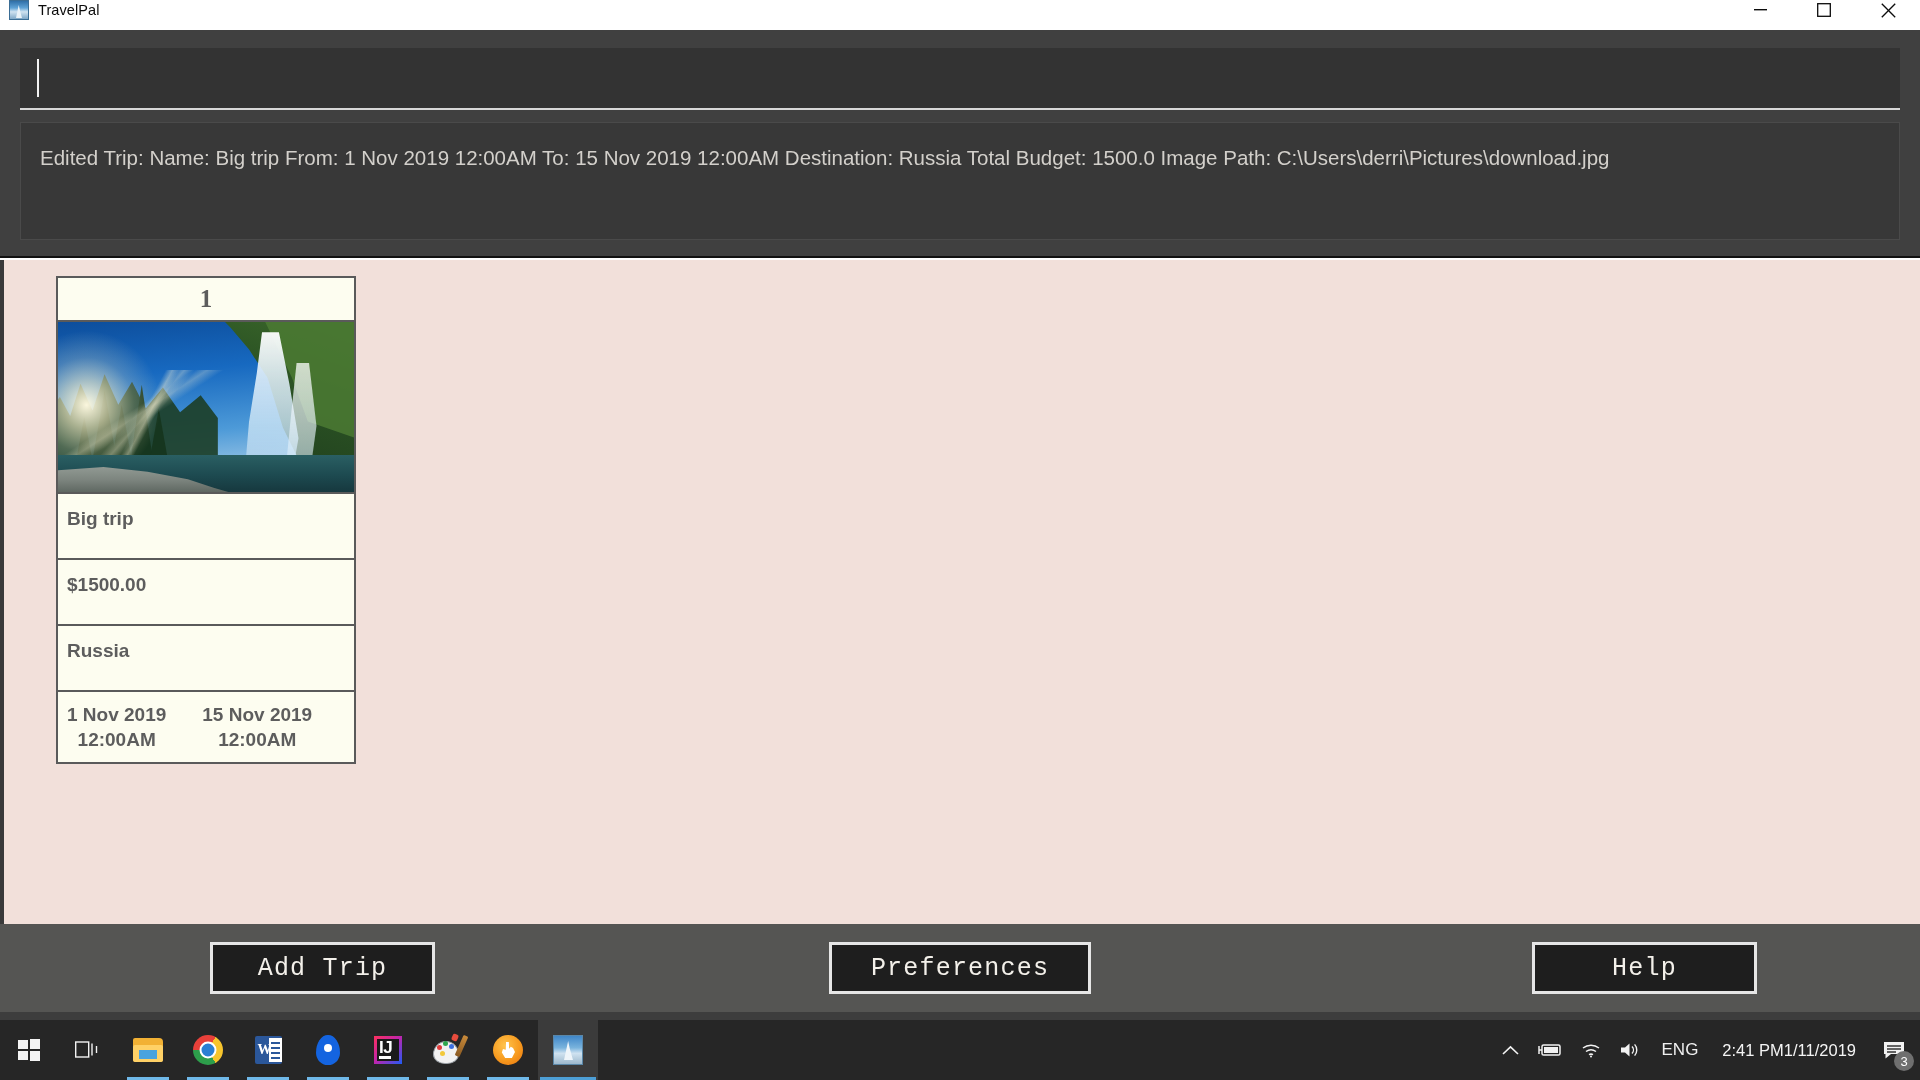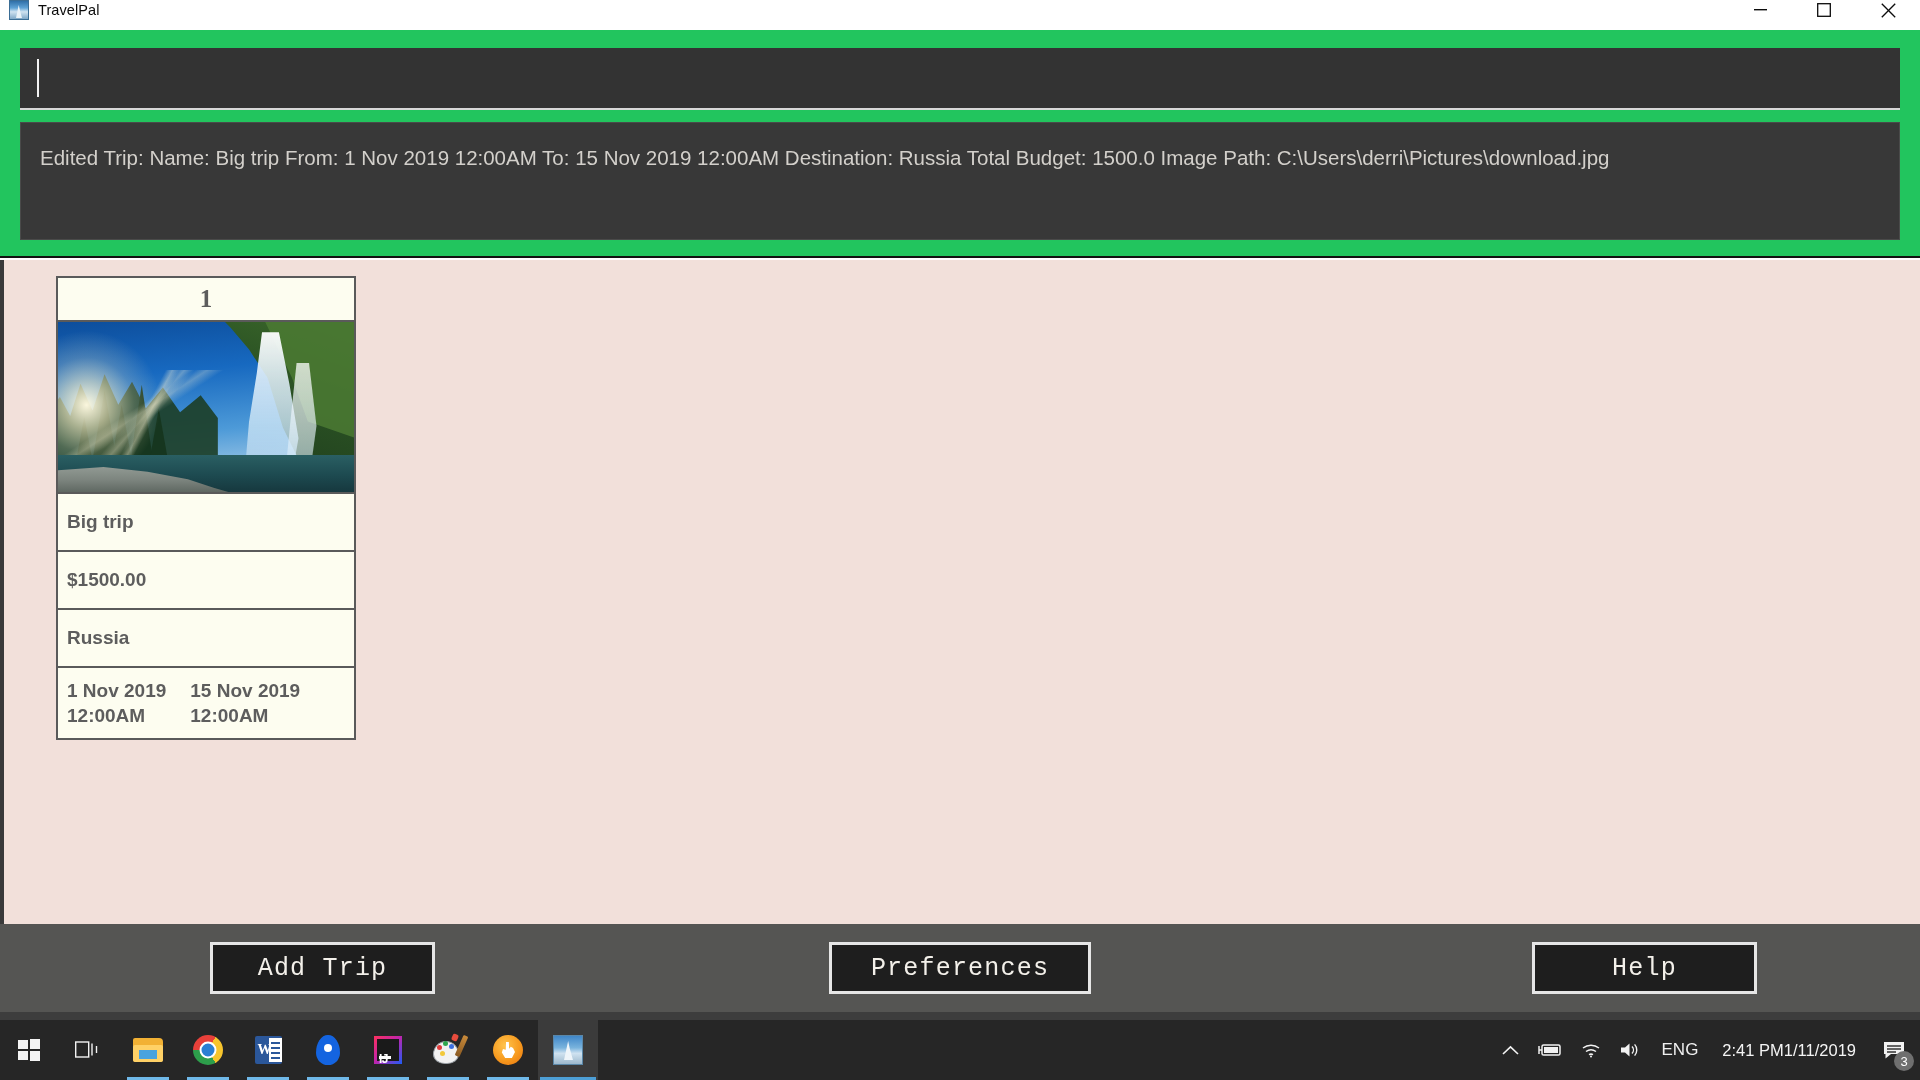--- a/index.html
+++ b/index.html
@@ -37,21 +37,21 @@
   .tb-btn svg { display:block; }
 
   
   .app {
     position:absolute; left:0; top:30px; width:1920px; height:1020px;
   }
 
   
   .top-panel {
     position:absolute; left:0; top:0; width:1920px; height:228px;
-    background:#22c55e;
+    background:#404040;
     border-bottom:2px solid #111111;
   }
   .entry-box {
     position:absolute; left:20px; top:18px; width:1880px; height:62px;
     background:#333333;
     border-bottom:2px solid #d8d8d8;
   }
   .caret {
     position:absolute; left:17px; top:11px; width:2px; height:38px;
     background:#f2f2f2;
@@ -153,32 +153,32 @@
   .trees {
     position:absolute; left:4%; bottom:16%; width:46%; height:50%;
   }
   .tree {
     position:absolute; bottom:0; background:#16361f;
     clip-path:polygon(50% 0%, 100% 100%, 0% 100%);
   }
 
   .card-row {
     border-bottom:2px solid #5a5a5a;
-    padding:14px 9px 15px 9px;
+    padding:14px 9px 28px 9px;
     font-size:19px; color:#5d5d5d; font-weight:bold;
     min-height:58px;
-    display:flex; align-items:center;
+    display:flex; align-items:center;text-align:center;
   }
   .card-row.dates {
     border-bottom:0;
     display:flex; gap:14px; align-items:flex-start;
     padding-top:10px; padding-bottom:10px;
   }
   .date-col { font-size:19px; color:#5d5d5d; font-weight:bold; line-height:1.32; }
-  .date-col.d2 { margin-left:10px; }
+  .date-col.d2 { margin-left:22px; }
 
   
   .btnbar {
     position:absolute; left:0; top:894px; width:1920px; height:88px;
     background:#555553;
     display:flex; align-items:center;
   }
   .appbtn {
     height:52px;
     background:#1e1e1e;
@@ -255,21 +255,21 @@
     font-family:"Liberation Serif", serif; }
 
   .ic-pin { width:24px; height:30px; border-radius:50% 50% 50% 50%/60% 60% 42% 42%;
     background:#1464e0; position:relative; }
   .ic-pin::after { content:""; position:absolute; left:50%; top:9px; width:8px; height:8px;
     transform:translateX(-50%); background:#ffffff; border-radius:50%; }
 
   .ic-ij { width:28px; height:28px; position:relative;
     background:linear-gradient(135deg,#fe315d 0%, #c024ad 48%, #1f5cf5 100%); padding:2px; }
   .ic-ij .inner { position:absolute; inset:3px; background:#1a1a1a; }
-  .ic-ij .txt { position:absolute; left:5px; top:16px; color:#fff; font-size:12px; font-weight:bold;
+  .ic-ij .txt { position:absolute; left:5px; top:2px; color:#fff; font-size:17px; font-weight:bold;
     font-family:"Liberation Sans", sans-serif; letter-spacing:-0.5px; }
   .ic-ij .bar { position:absolute; left:5px; bottom:5px; width:12px; height:3px; background:#fff; }
 
   .ic-paint { width:30px; height:28px; position:relative; }
   .ic-paint .pal { position:absolute; left:0; bottom:0; width:26px; height:23px;
     background:#f2f2f2; border:1px solid #9aa0a6; border-radius:50% 50% 46% 46%/58% 58% 42% 42%; }
   .ic-paint .h { position:absolute; width:5px; height:5px; border-radius:50%; }
   .ic-paint .h1 { left:4px;  top:9px;  background:#e03b3b; }
   .ic-paint .h2 { left:10px; top:5px;  background:#2ea84f; }
   .ic-paint .h3 { left:16px; top:8px;  background:#3b6fe0; }

